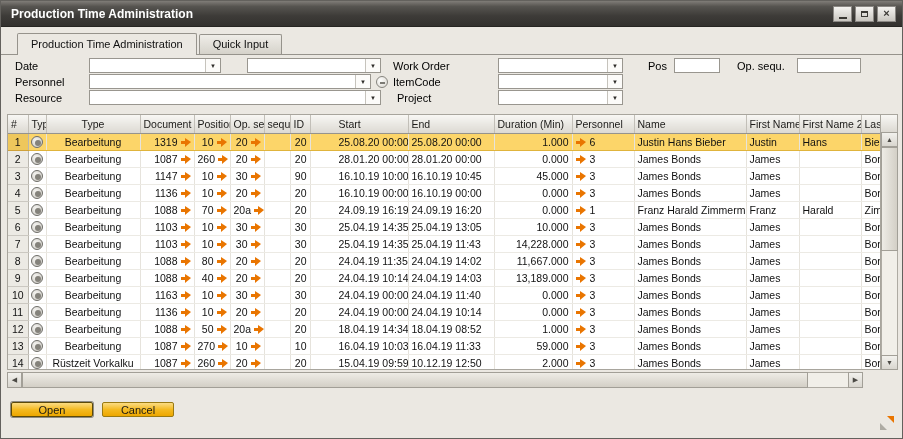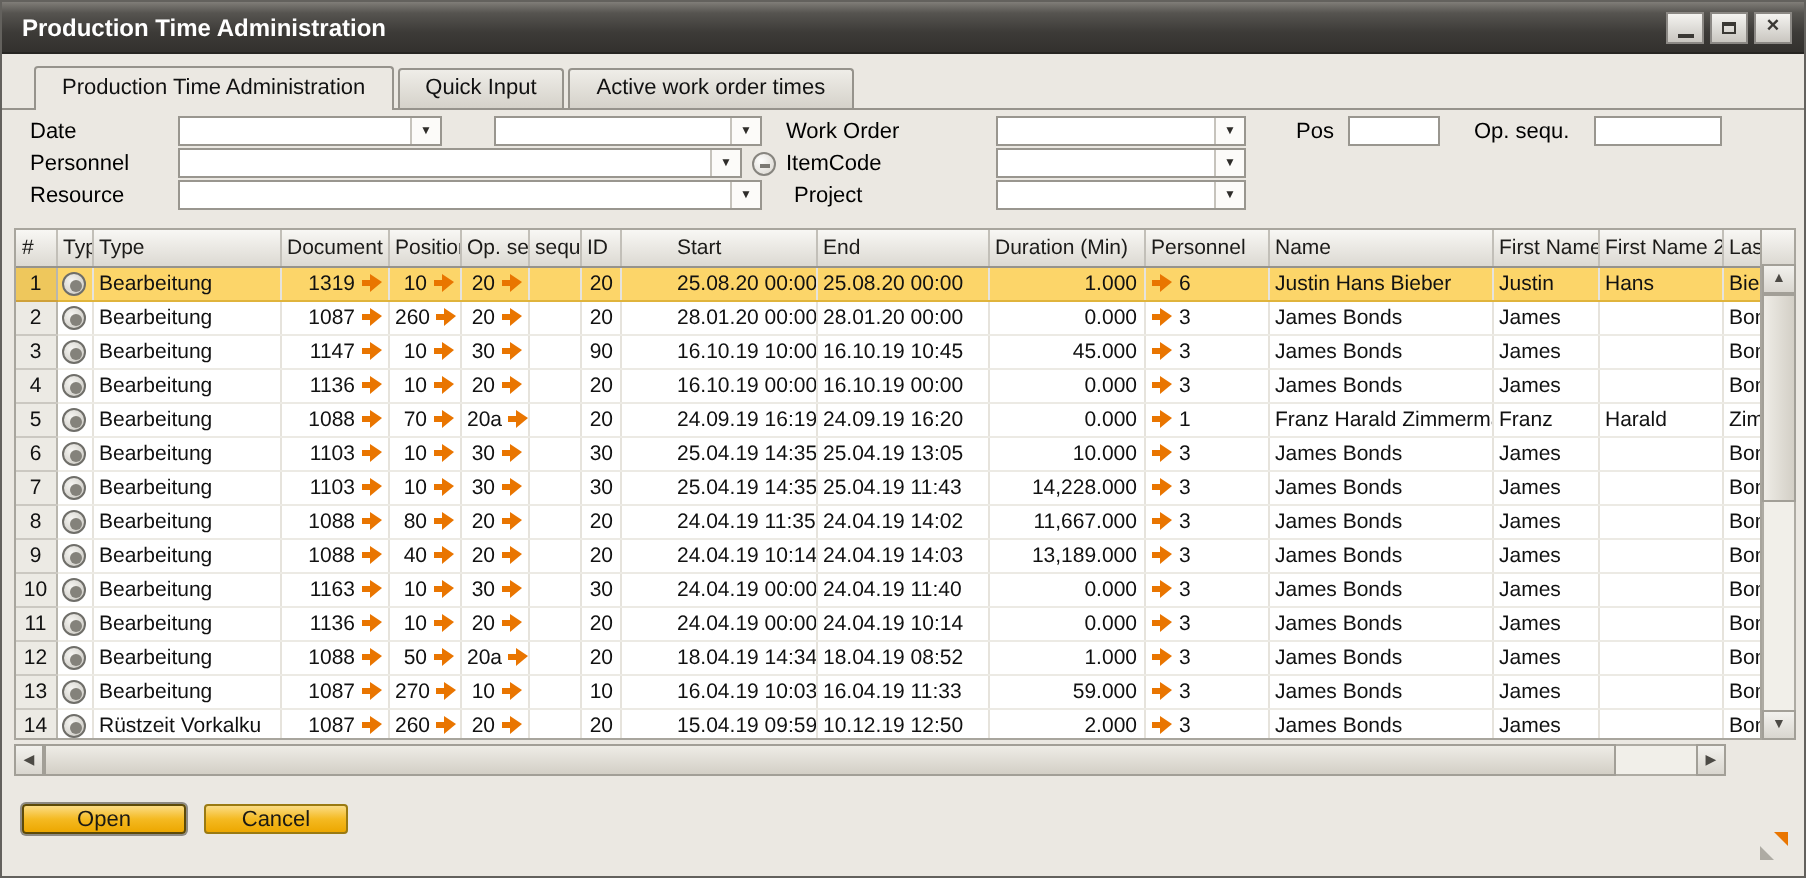--- a/index.html
+++ b/index.html
@@ -71,21 +71,21 @@
   table{border-collapse:collapse;table-layout:fixed;width:913px;}
   th,td{
     overflow:hidden;white-space:nowrap;padding:0 3px;height:17px;
     font-weight:normal;text-align:left;font-size:10.5px;
   }
   thead th{
     height:18px;background:linear-gradient(#f8f7f4,#dcd9d2);
     border-right:1px solid #c2bfb8;border-bottom:1px solid #96938c;color:#1c1b19;
   }
   td{border-right:1px solid #e6e3dc;border-bottom:1px solid #eceae4;}
-  .c-num{width:20px;}  .c-typ{width:18px;}  .c-type{width:94px;}
+  .c-num{width:20px;}  .c-typ{width:18px;}  .c-type{width:94px;text-align:center;}
   .c-document{width:54px;} .c-position{width:36px;} .c-op_sequ{width:34px;}
   .c-sequ{width:26px;} .c-id{width:20px;} .c-start{width:98px;padding-left:28px;} .c-end{width:86px;}
   .c-duration{width:78px;} .c-personnel{width:62px;} .c-name{width:112px;}
   .c-first_name{width:53px;} .c-first_name_2{width:62px;} .c-last_name{width:60px;}
   td.c-num{background:#eceae4;border-right:1px solid #b9b6ae;border-bottom:1px solid #cbc8c1;text-align:center;padding:0 1px;}
   td.c-document,td.c-position,td.c-op_sequ,td.c-id,td.c-duration{text-align:right;}
   td.c-typ{text-align:center;padding:0 1px;}
   tr.selected td{background:#fcd569;border-bottom-color:#e0b43c;}
   tr.selected td.c-num{background:#eec75c;border-bottom-color:#cfa13a;}
   .type-icon{
@@ -172,21 +172,20 @@
         </div>
       <div class="win-btn">
           <span class="glyph-close">×</span>
         </div>
     </div>
   </div>
 
   <div class="tabbar">
     <div class="tab active"><span>Production Time Administration</span></div>
     <div class="tab"><span>Quick Input</span></div>
-    <div class="tab"><span>Active work order times</span></div>
   </div>
 
   <span class="flabel" style="left:14px;top:59px">Date</span>
   <div class="field" style="left:88px;top:57px;width:132px">
     <input value="" style="">
     <div class="dd-btn"></div>
   </div>
   <div class="field" style="left:246px;top:57px;width:134px">
     <input value="" style="">
     <div class="dd-btn"></div>

